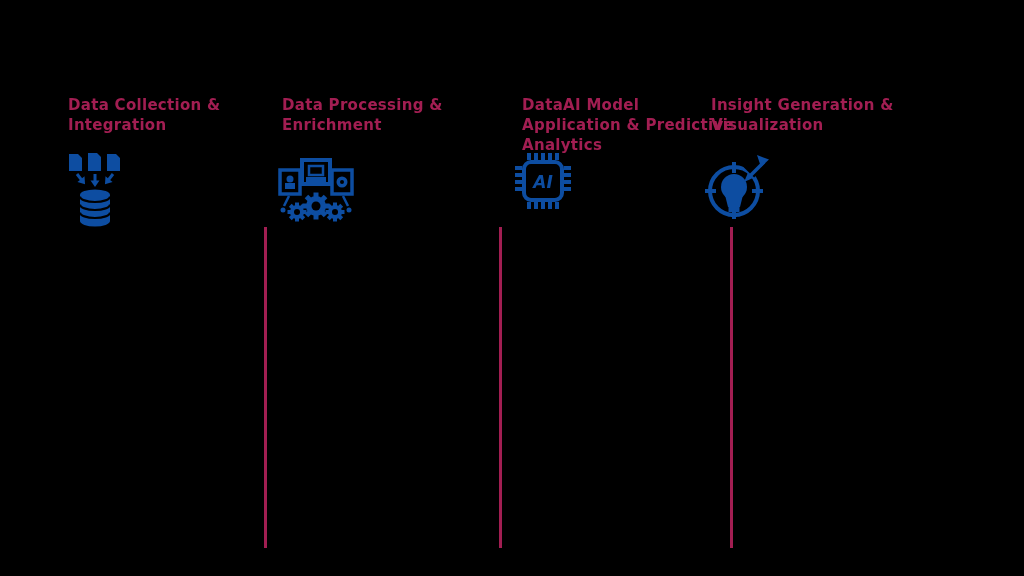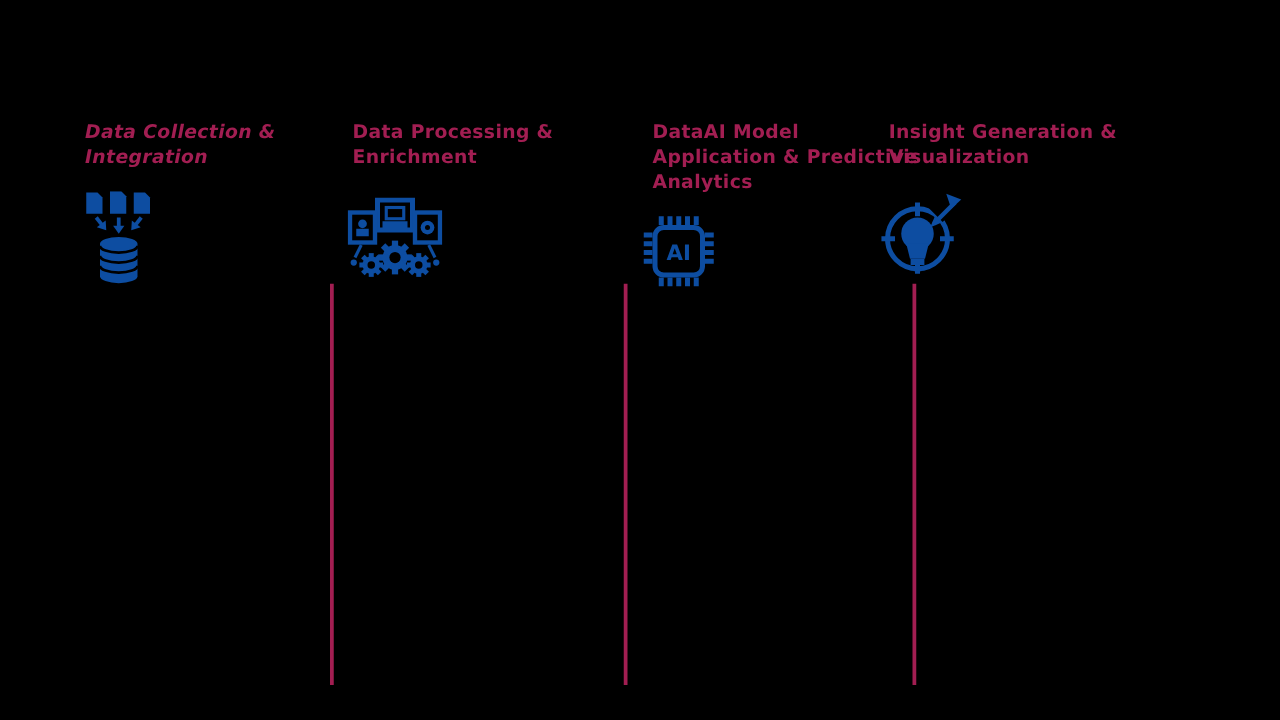--- a/index.html
+++ b/index.html
@@ -3,35 +3,35 @@
 <meta charset="utf-8">
 <style>
   html, body { margin:0; padding:0; }
   body {
     width:1024px; height:576px;
     background: var(--bg, #000000);
     font-family:"DejaVu Sans", sans-serif;
     position:relative; overflow:hidden;
   }
   .stage { position:absolute; top:95px; }
-  #stage-1 { left:68px;font-style:italic;  }
+  #stage-1 { left:68px;  }
   #stage-2 { left:282px; }
   #stage-3 { left:522px; }
   #stage-4 { left:711px; }
   .stage-title {
     margin:0;
     font-size:15px; font-weight:700;
     line-height:20px; letter-spacing:0.3px;
     color: var(--heading, #A21E52);
     white-space:pre;
   }
   .stage-icon { position:absolute; }
   #stage-1 .stage-icon { left:-2px; top:58px; }
   #stage-2 .stage-icon { left:-4px; top:63px; }
-  #stage-3 .stage-icon { left:-9px; top:76px; }
+  #stage-3 .stage-icon { left:-9px; top:56px;font-style:italic; }
   #stage-4 .stage-icon { left:-6px; top:58px; }
 
   .divider {
     position:absolute; top:227px;
     width:3px; height:321px;
     background: var(--divider, #A21E52);
   }
   #divider-1 { left:264px; }
   #divider-2 { left:499px; }
   #divider-3 { left:730px; }

